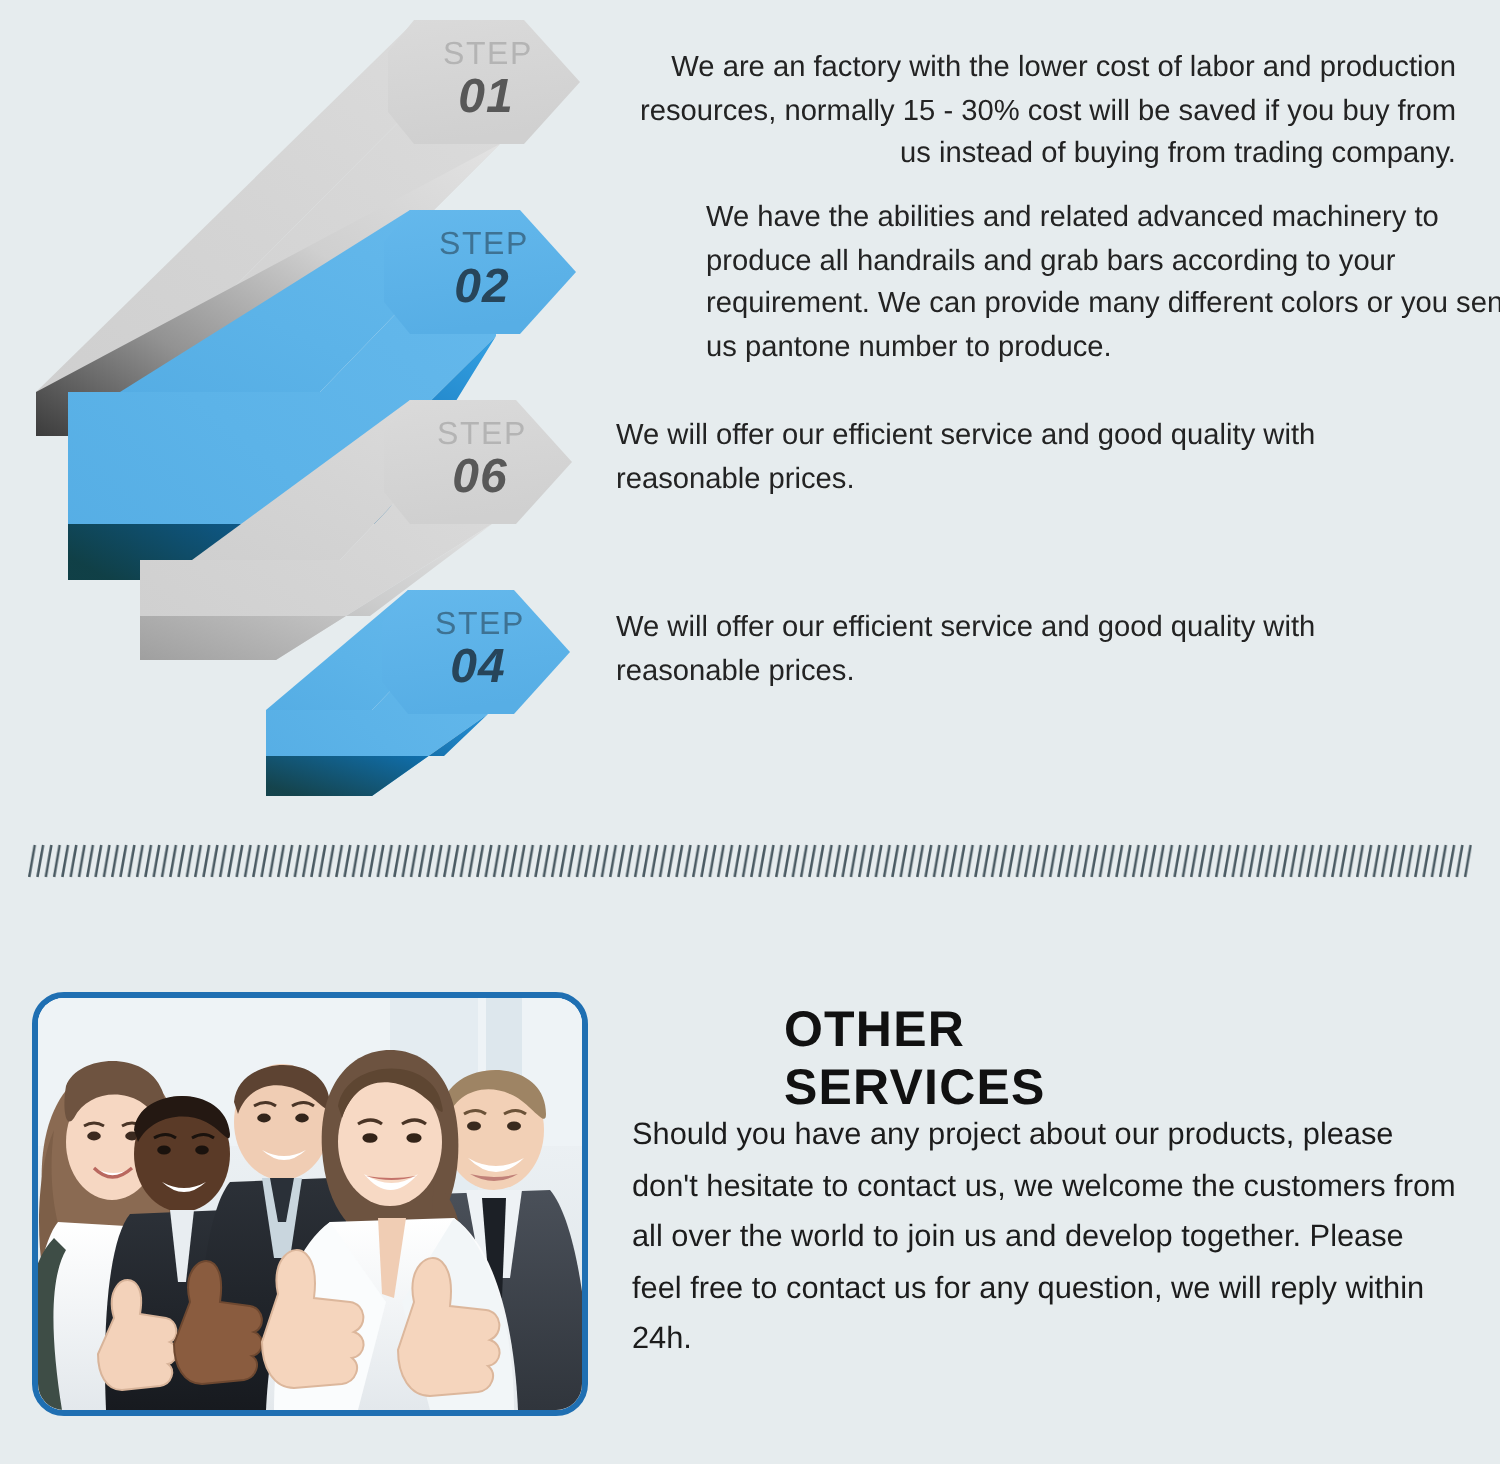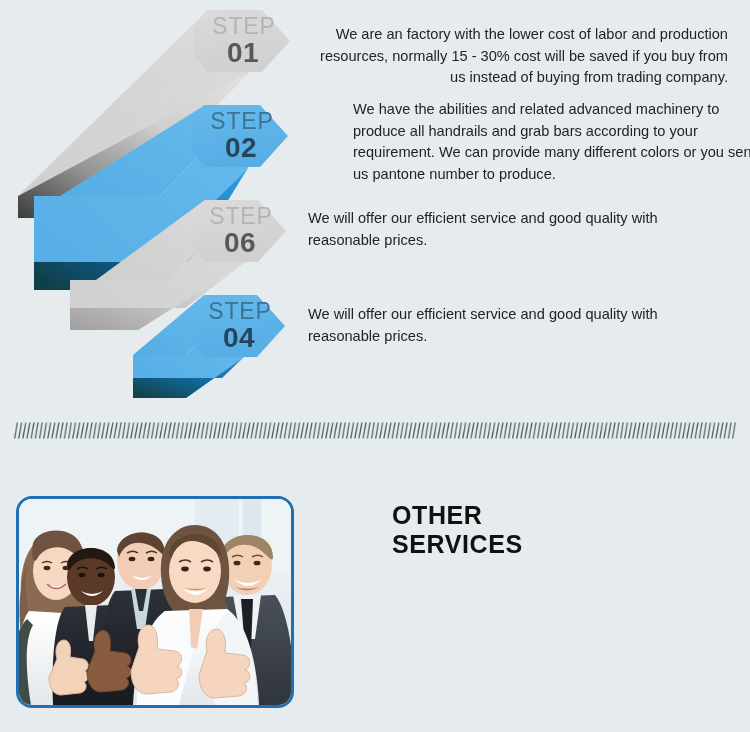--- a/index.html
+++ b/index.html
@@ -37,31 +37,32 @@
     width: 100px;
     height: 63px;
     display: flex;
     flex-direction: column;
     align-items: center;
     justify-content: center;
     line-height: 1;
   }
   .step-head .lbl-step {
     position: relative;
-    font-size: 23px;
+    font-size: 16px;
     letter-spacing: 0.8px;
     margin-bottom: 1px;
     margin-left: -4px;
   }
   .step-head .lbl-num {
     position: relative;
-    font-size: 28px;
+    font-size: 24px;
     font-weight: bold;
     letter-spacing: 0.5px;
     margin-left: -6px;
+    font-style: italic;
   }
   .head-grey .lbl-step { color: #b4b4b4; }
   .head-grey .lbl-num  { color: #585858; }
   .head-blue .lbl-step { color: #3e7293; }
   .head-blue .lbl-num  { color: #27455a; text-align: center; }
 
   
   .step-text {
     position: absolute;
     left: 308px;
@@ -342,13 +343,14 @@
         <path d="M76 152 C72 136 82 128 88 133 C92 137 92 145 91 152 L106 154 C113 155 114 165 108 167 C114 169 113 178 107 179 C112 182 109 190 103 191 L82 193 C73 193 68 184 68 173 Z" fill="#8a5c3f" stroke="#6e4830" stroke-width="1"></path>
 
         <path d="M120 148 C116 130 128 122 134 128 C139 133 139 142 138 150 L156 152 C164 153 165 164 158 167 C165 169 164 179 157 180 C162 184 159 192 152 193 L128 195 C118 195 112 185 112 172 Z" fill="#f5d5bd" stroke="#dcb79c" stroke-width="1"></path>
 
         <path d="M188 152 C184 134 196 126 202 132 C207 137 207 146 206 154 L224 156 C232 157 233 168 226 171 C233 173 232 183 225 184 C230 188 227 196 220 197 L196 199 C186 199 180 189 180 176 Z" fill="#f5d5bd" stroke="#dcb79c" stroke-width="1"></path>
       </g>
     </svg>
   </div>
 
   <div id="other-title">OTHER SERVICES</div>
+  <div id="other-body">Should you have any project about our products, please don't hesitate to contact us, we welcome the customers from all over the world to join us and develop together. Please feel free to contact us for any question, we will reply within 24h.</div>
 </div>
 
 </body></html>

